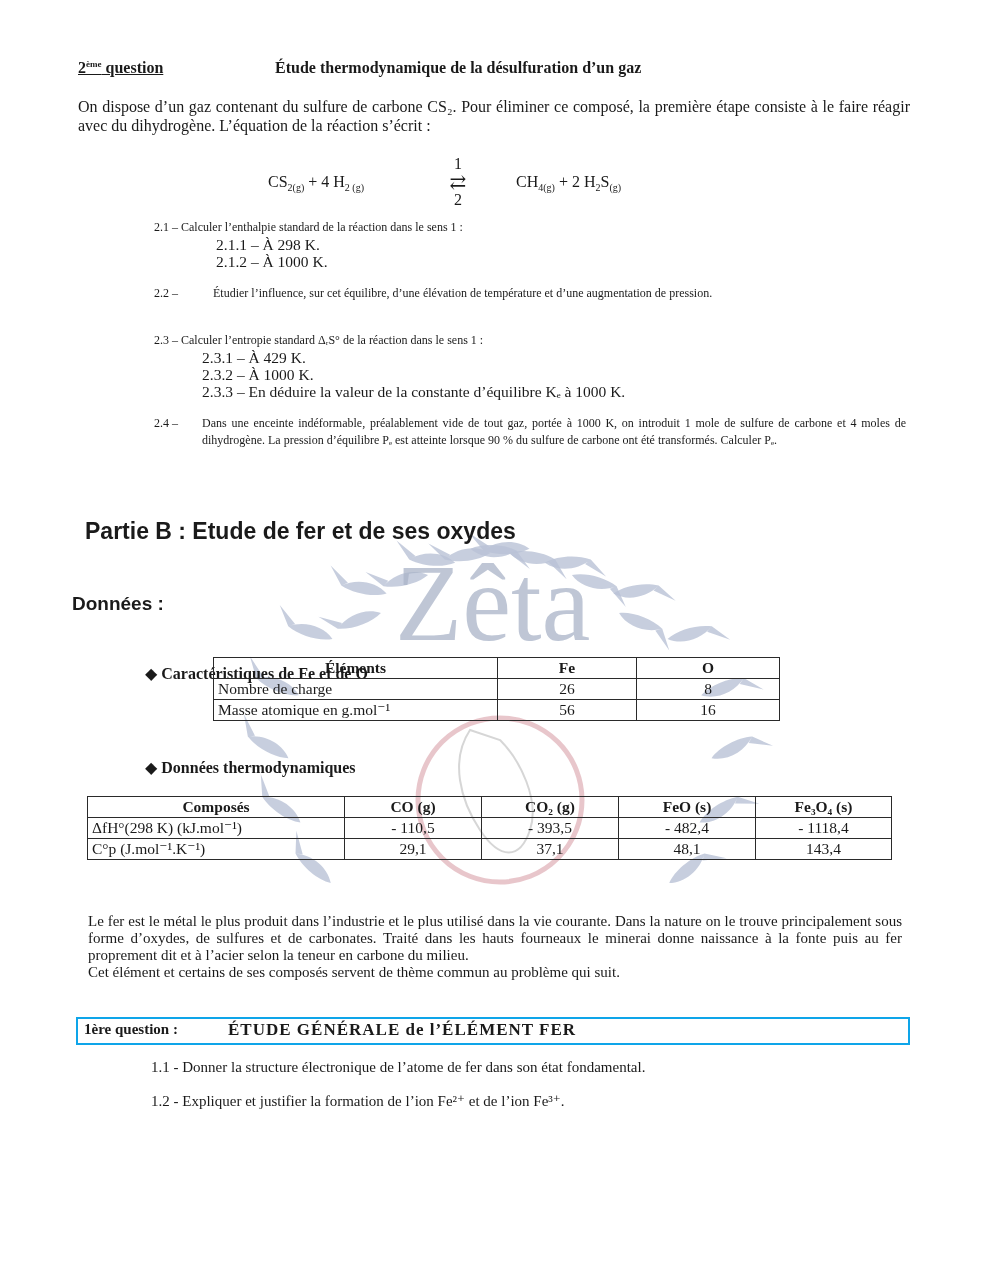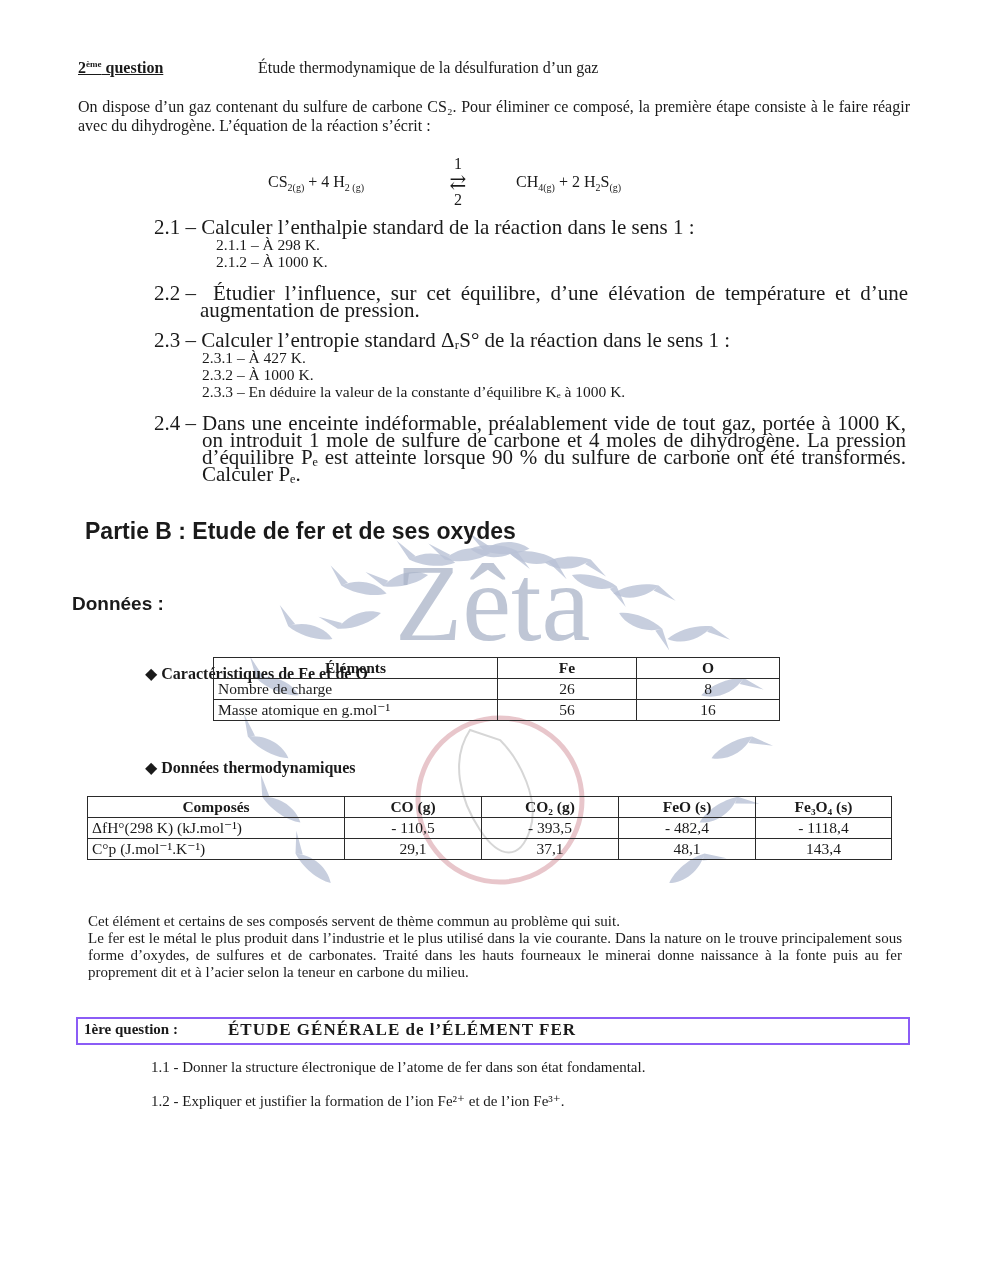--- a/index.html
+++ b/index.html
@@ -7,44 +7,44 @@
          font-family: "Liberation Serif", "DejaVu Serif", serif; color: #1a1a1a; }
   .abs { position: absolute; }
   .sans { font-family: "Liberation Sans", "DejaVu Sans", sans-serif; }
 
   
   #watermark { position: absolute; left: 200px; top: 500px; width: 600px; height: 480px; z-index: 0; pointer-events: none; }
   .content { position: relative; z-index: 1; }
 
   .q2-head { left: 78px; top: 59px; font-size: 16px; font-weight: bold; }
   .q2-label { text-decoration: underline; }
-  .q2-title { left: 258px; top: 59px; font-size: 16px; font-weight: normal; }
+  .q2-title { left: 275px; top: 59px; font-size: 16px; font-weight: bold; }
   .intro { left: 78px; top: 97px; width: 832px; font-size: 16px; line-height: 19px; text-align: justify; }
 
   .eq { left: 268px; top: 155px; font-size: 16px; height: 55px; width: 460px; }
   .eq .lhs { position: absolute; left: 0; top: 18px; }
   .eq .arrow { position: absolute; left: 170px; top: 0px; width: 40px; text-align: center; }
   .eq .rhs { position: absolute; left: 248px; top: 18px; }
   .eq sub { font-size: 10px; }
 
-  .item { font-size: 21px; line-height: 17px; }
+  .item { font-size: 12px; line-height: 17px; }
   .sub-item { font-size: 15.5px; line-height: 17px; }
   .just { text-align: justify; }
 
   .partB { left: 85px; top: 518px; font-size: 23px; font-weight: bold; }
   .donnees { left: 72px; top: 593px; font-size: 19px; font-weight: bold; }
   .bullet-h { font-size: 16px; font-weight: bold; }
 
   table.t { border-collapse: collapse; position: absolute; background: transparent; }
   table.t td, table.t th { border: 1.5px solid #2a2a2a; padding: 0 4px; font-size: 15.5px; height: 20px; }
   table.t th { font-weight: bold; text-align: center; }
   table.t td.c { text-align: center; }
 
   .para { left: 88px; top: 913px; width: 814px; font-size: 15px; line-height: 17px; text-align: justify; }
-  .q1-box { left: 76px; top: 1017px; width: 830px; height: 24px; border: 2px solid #8b5cf6; }
+  .q1-box { left: 76px; top: 1017px; width: 830px; height: 24px; border: 2px solid #0ea5e9; }
   .q1-box .lbl { position: absolute; left: 6px; top: 2px; font-size: 15px; font-weight: bold; }
   .q1-box .ttl { position: absolute; left: 150px; top: 1px; font-size: 17px; font-weight: bold; letter-spacing: 1px; }
   .q1-item { font-size: 15px; }
 </style>
 </head>
 <body>
 
 <svg id="watermark" viewBox="0 0 600 480">
   <g id="leaves-left">
       <path d="M0 0 C 14 -10, 34 -10, 46 0 C 34 6, 14 6, 0 0 Z M0 0 L -14 -18 L 6 -4 Z" fill="#b9c2d6" opacity="0.8" transform="translate(95.51400269876953,353.50983394061655) rotate(40) scale(1,1)"></path>
@@ -102,21 +102,21 @@
   <div class="abs item" style="left:154px;top:219px;">2.1 – Calculer l’enthalpie standard de la réaction dans le sens 1 :</div>
   <div class="abs sub-item" style="left:216px;top:236px;">2.1.1 – À 298 K.</div>
   <div class="abs sub-item" style="left:216px;top:253px;">2.1.2 – À 1000 K.</div>
 
   <div class="abs item" style="left:154px;top:285px;text-align:right;">2.2 –</div>
   <div class="abs item just" style="left:200px;top:285px;width:708px;text-indent:13px;margin-left:0;">
     <span>Étudier l’influence, sur cet équilibre, d’une élévation de température et d’une augmentation de pression.</span>
   </div>
 
   <div class="abs item" style="left:154px;top:332px;">2.3 – Calculer l’entropie standard ΔᵣS° de la réaction dans le sens 1 :</div>
-  <div class="abs sub-item" style="left:202px;top:349px;">2.3.1 – À 427 K.</div>
+  <div class="abs sub-item" style="left:202px;top:349px;">2.3.1 – À 429 K.</div>
   <div class="abs sub-item" style="left:202px;top:366px;">2.3.2 – À 1000 K.</div>
   <div class="abs sub-item" style="left:202px;top:383px;">2.3.3 – En déduire la valeur de la constante d’équilibre Kₑ à 1000 K.</div>
 
   <div class="abs item" style="left:154px;top:415px;">2.4 –</div>
   <div class="abs item just" style="left:202px;top:415px;width:704px;">Dans une enceinte indéformable, préalablement vide de tout gaz, portée à 1000 K, on introduit 1 mole de sulfure de carbone et 4 moles de dihydrogène. La pression d’équilibre Pₑ est atteinte lorsque 90 % du sulfure de carbone ont été transformés. Calculer Pₑ.</div>
 
   <div class="abs partB sans">Partie B : Etude de fer et de ses oxydes</div>
   <div class="abs donnees sans">Données :</div>
 
   <div class="abs bullet-h" style="left:145px;top:620px;margin-top:44px;">◆ Caractéristiques de Fe et de O</div>
@@ -163,22 +163,22 @@
       <td>C°p (J.mol⁻¹.K⁻¹)</td>
       <td class="c">29,1</td>
       <td class="c">37,1</td>
       <td class="c">48,1</td>
       <td class="c">143,4</td>
     </tr>
   </tbody>
     </table>
 
   <div class="abs para">
+    <div>Le fer est le métal le plus produit dans l’industrie et le plus utilisé dans la vie courante. Dans la nature on le trouve principalement sous forme d’oxydes, de sulfures et de carbonates. Traité dans les hauts fourneaux le minerai donne naissance à la fonte puis au fer proprement dit et à l’acier selon la teneur en carbone du milieu.</div>
     <div>Cet élément et certains de ses composés servent de thème commun au problème qui suit.</div>
-    <div>Le fer est le métal le plus produit dans l’industrie et le plus utilisé dans la vie courante. Dans la nature on le trouve principalement sous forme d’oxydes, de sulfures et de carbonates. Traité dans les hauts fourneaux le minerai donne naissance à la fonte puis au fer proprement dit et à l’acier selon la teneur en carbone du milieu.</div>
   </div>
 
   <div class="abs q1-box">
     <span class="lbl">1ère question :</span>
     <span class="ttl">ÉTUDE GÉNÉRALE de l’ÉLÉMENT FER</span>
   </div>
 
   <div class="abs q1-item" style="left:151px;top:1059px;">1.1 - Donner la structure électronique de l’atome de fer dans son état fondamental.</div>
   <div class="abs q1-item" style="left:151px;top:1092px;">1.2 - Expliquer et justifier la formation de l’ion Fe²⁺ et de l’ion Fe³⁺.</div>
 </div>

